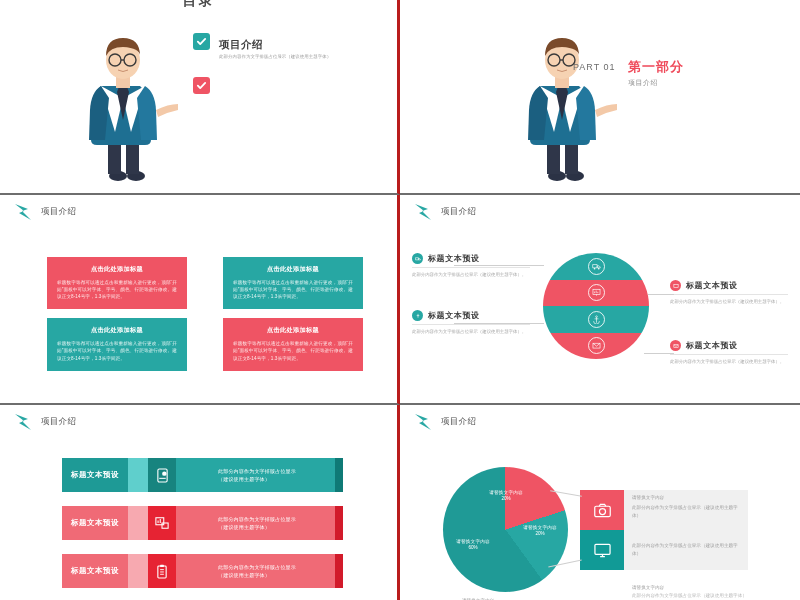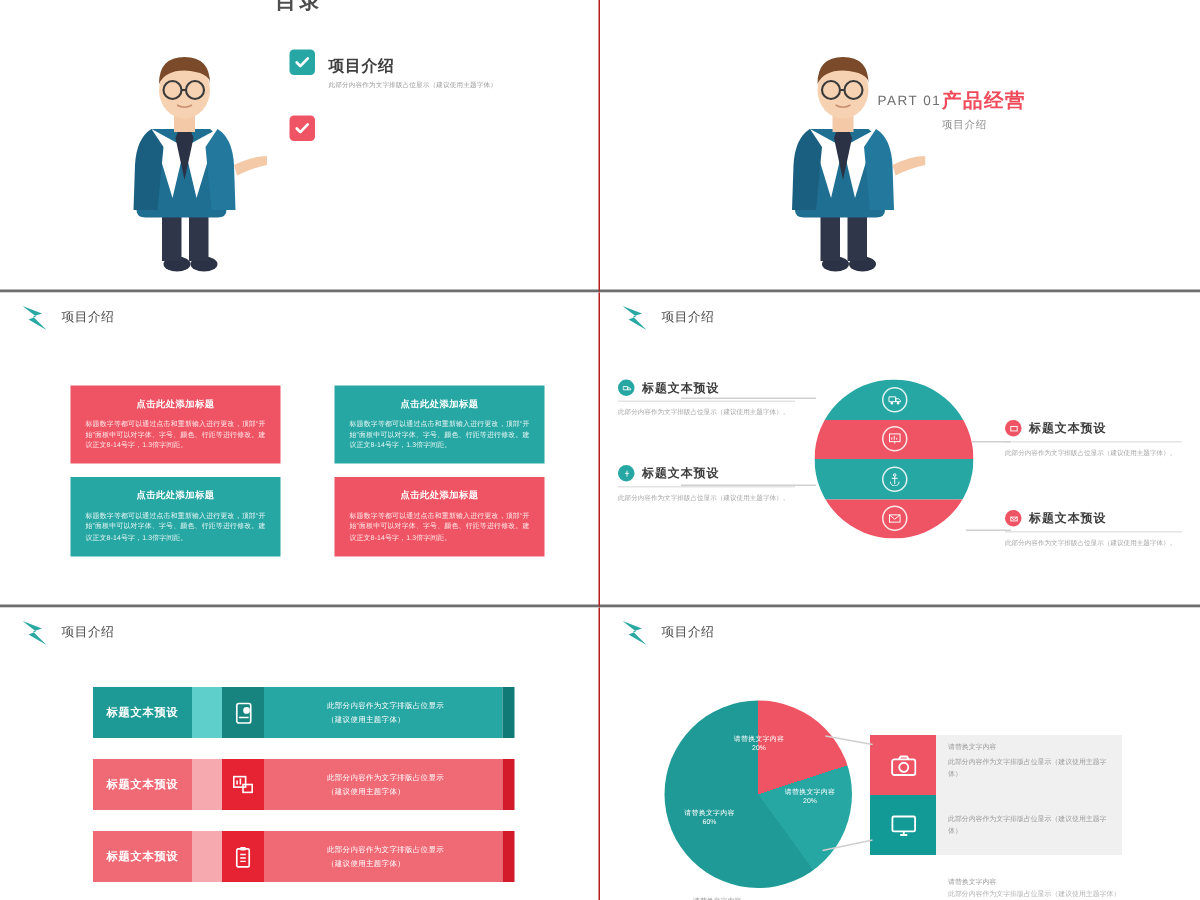--- a/index.html
+++ b/index.html
@@ -14,21 +14,21 @@
     display: grid;
     grid-template-columns: 1fr 1fr;
     grid-template-rows: 195px 210px 195px;
     background: #d0d0d0;
     gap: 0;
   }
   .slide {
     position: relative;
     background: #ffffff;
     overflow: hidden;
-    border-right: 1px solid #b91c1c;
+    border-right: 3px solid #b91c1c;
     border-bottom: 2px solid #6e6e6e;
   }
   .slide.col2 { border-right: none; }
   .slide.row3 { border-bottom: none; }
   .slide.row1 { border-bottom: 2px solid #6e6e6e; }
 
   
   .sec-head {
     position: absolute; left: 14px; top: 8px;
     display: flex; align-items: center; gap: 5px;
@@ -54,21 +54,21 @@
   }
   .chk svg { display: block; }
   .s1-texts { padding-top: 1px; }
   .s1-h { font-size: 10.5px; font-weight: bold; color: #3f3f3f; letter-spacing: .5px; }
   .s1-p { font-size: 4.4px; color: #9a9a9a; margin-top: 2px; letter-spacing: .1px; white-space: nowrap;}
 
   
   .man { position: absolute; }
 
   
-  .s2-part { position: absolute; left: 185px; top: 62px; font-size: 9px; color: #6d6d6d; letter-spacing: 1px;}
+  .s2-part { position: absolute; left: 173px; top: 62px; font-size: 9px; color: #6d6d6d; letter-spacing: 1px;}
   .s2-big { position: absolute; left: 228px; top: 58px; }
   .s2-big .t1 { font-size: 13px; font-weight: bold; color: #ef4b5b; letter-spacing: 1px; }
   .s2-big .t2 { font-size: 7px; color: #8c8c8c; margin-top: 2px; letter-spacing: .5px;}
 
   
   .s3-wrap { position: absolute; left: 47px; top: 62px; display: grid;
              grid-template-columns: 140px 140px; gap: 9px 36px; }
   .box { padding: 8px 10px 9px 10px; }
   .box.teal { background: #27a7a3; }
   .box.red  { background: #ef5464; }
@@ -208,21 +208,21 @@
       <path d="M88 84 q12 -6 22 -6 l0 6 q-10 2 -20 7 z" fill="#f3c9a8"></path>
       <ellipse cx="55" cy="34" rx="17" ry="19" fill="#f6d2b2"></ellipse>
       <path d="M38 30 q0 -18 17 -18 q17 0 17 18 q0 -8 -17 -9 q-13 0 -17 9 z" fill="#7a4a2a"></path>
       <circle cx="47" cy="34" r="6" fill="none" stroke="#3a3a3a" stroke-width="1.4"></circle>
       <circle cx="62" cy="34" r="6" fill="none" stroke="#3a3a3a" stroke-width="1.4"></circle>
       <line x1="53" y1="34" x2="56" y2="34" stroke="#3a3a3a" stroke-width="1.4"></line>
       <path d="M50 44 q5 3 10 0" stroke="#c89070" stroke-width="1" fill="none"></path>
     </svg>
     <div class="s2-part">PART 01</div>
     <div class="s2-big">
-      <div class="t1">产品经营</div>
+      <div class="t1">第一部分</div>
       <div class="t2">项目介绍</div>
     </div>
   </div>
 
   <div class="slide">
     <div class="sec-head">
       <span class="bolt">
         <svg width="22" height="18" viewBox="0 0 22 18">
           <path d="M1 1 L14 6 L8 8 L17 17 L5 10 L10 8 Z" fill="#2aa8a4"></path>
         </svg>

